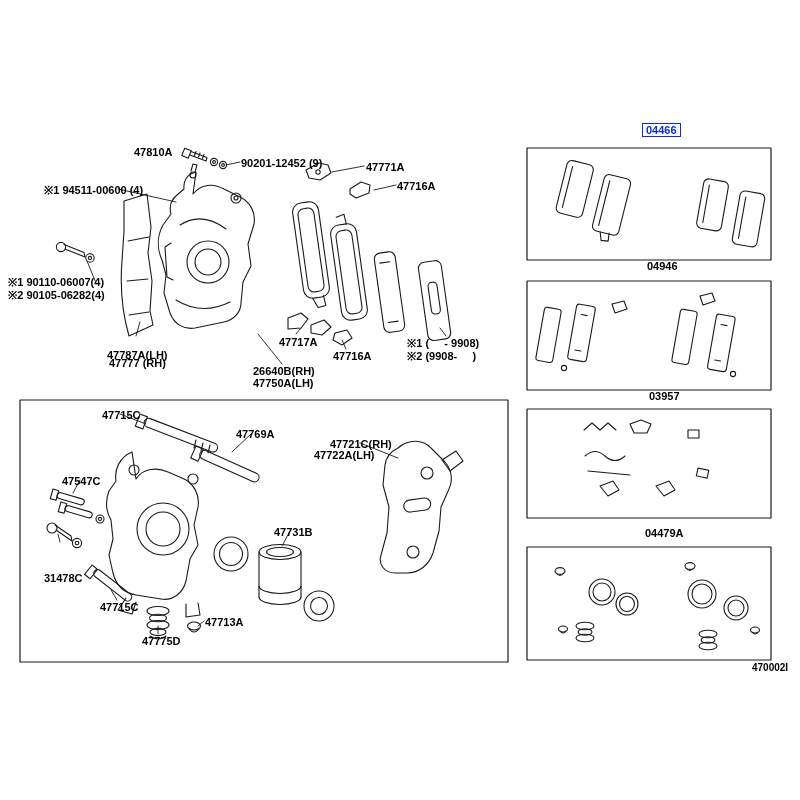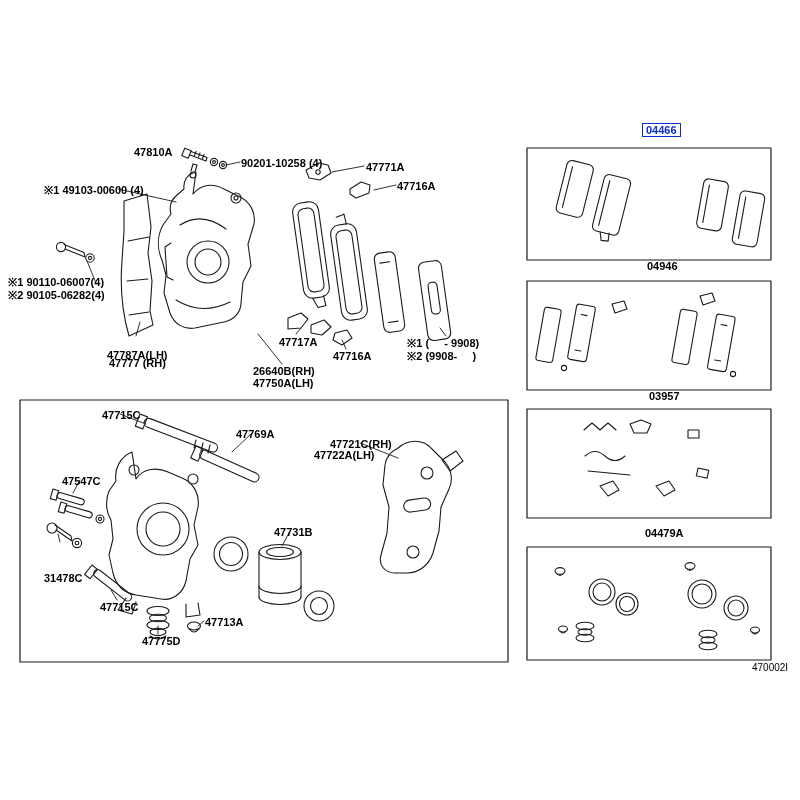--- a/index.html
+++ b/index.html
@@ -1,21 +1,21 @@
 <!DOCTYPE html>
 <html><head>
 <meta charset="utf-8">
 <style>
   html,body{margin:0;padding:0;background:#fff;}
   body{width:800px;height:800px;font-family:"Liberation Sans",sans-serif;}
   .canvas{position:relative;width:800px;height:800px;background:#fff;overflow:hidden;}
   svg.art{position:absolute;left:0;top:0;}
   .lbl{position:absolute;font-size:11px;font-weight:700;color:#000;white-space:pre;line-height:1.1;}
   .lbl.hl{color:#0a2fd4;border:1px solid #0a2fd4;padding:0 3px;background:#fff;}
-  .lbl.code{font-weight:400;font-size:10px;}
+  .lbl.code{font-weight:700;font-size:10px;}
 </style>
 </head>
 <body>
 
 <div class="canvas">
 
   <svg class="art" width="800" height="800" viewBox="0 0 800 800">
     <g fill="none" stroke="#1b1b1b" stroke-width="1.1" stroke-linejoin="round" stroke-linecap="round">
 
       <g stroke-width="0.9">
@@ -263,24 +263,24 @@
           <ellipse cx="708" cy="646" rx="9" ry="3.8"></ellipse>
         <ellipse cx="755" cy="630" rx="4.5" ry="3"></ellipse>
           <path d="M752 632 q3 4 6 0"></path>
         <ellipse cx="690" cy="566" rx="5" ry="3.4"></ellipse>
           <path d="M686 568 q4 5 8 0"></path>
       </g>
     </g>
   </svg>
 
   <div class="lbl" style="left:134px;top:146px">47810A</div>
-  <div class="lbl" style="left:241px;top:157px">90201-10258 (4)</div>
+  <div class="lbl" style="left:241px;top:157px">90201-12452 (9)</div>
   <div class="lbl" style="left:366px;top:161px">47771A</div>
   <div class="lbl" style="left:397px;top:180px">47716A</div>
-  <div class="lbl" style="left:44px;top:184px">※1 49103-00600 (4)</div>
+  <div class="lbl" style="left:44px;top:184px">※1 94511-00600 (4)</div>
   <div class="lbl" style="left:8px;top:276px">※1 90110-06007(4)</div>
   <div class="lbl" style="left:8px;top:289px">※2 90105-06282(4)</div>
   <div class="lbl" style="left:109px;top:357px">47777 (RH)</div>
   <div class="lbl" style="left:107px;top:349px">47787A(LH)</div>
   <div class="lbl" style="left:279px;top:336px">47717A</div>
   <div class="lbl" style="left:333px;top:350px">47716A</div>
   <div class="lbl" style="left:407px;top:337px">※1 (     - 9908)</div>
   <div class="lbl" style="left:407px;top:350px">※2 (9908-     )</div>
   <div class="lbl" style="left:253px;top:365px">26640B(RH)</div>
   <div class="lbl" style="left:253px;top:377px">47750A(LH)</div>

